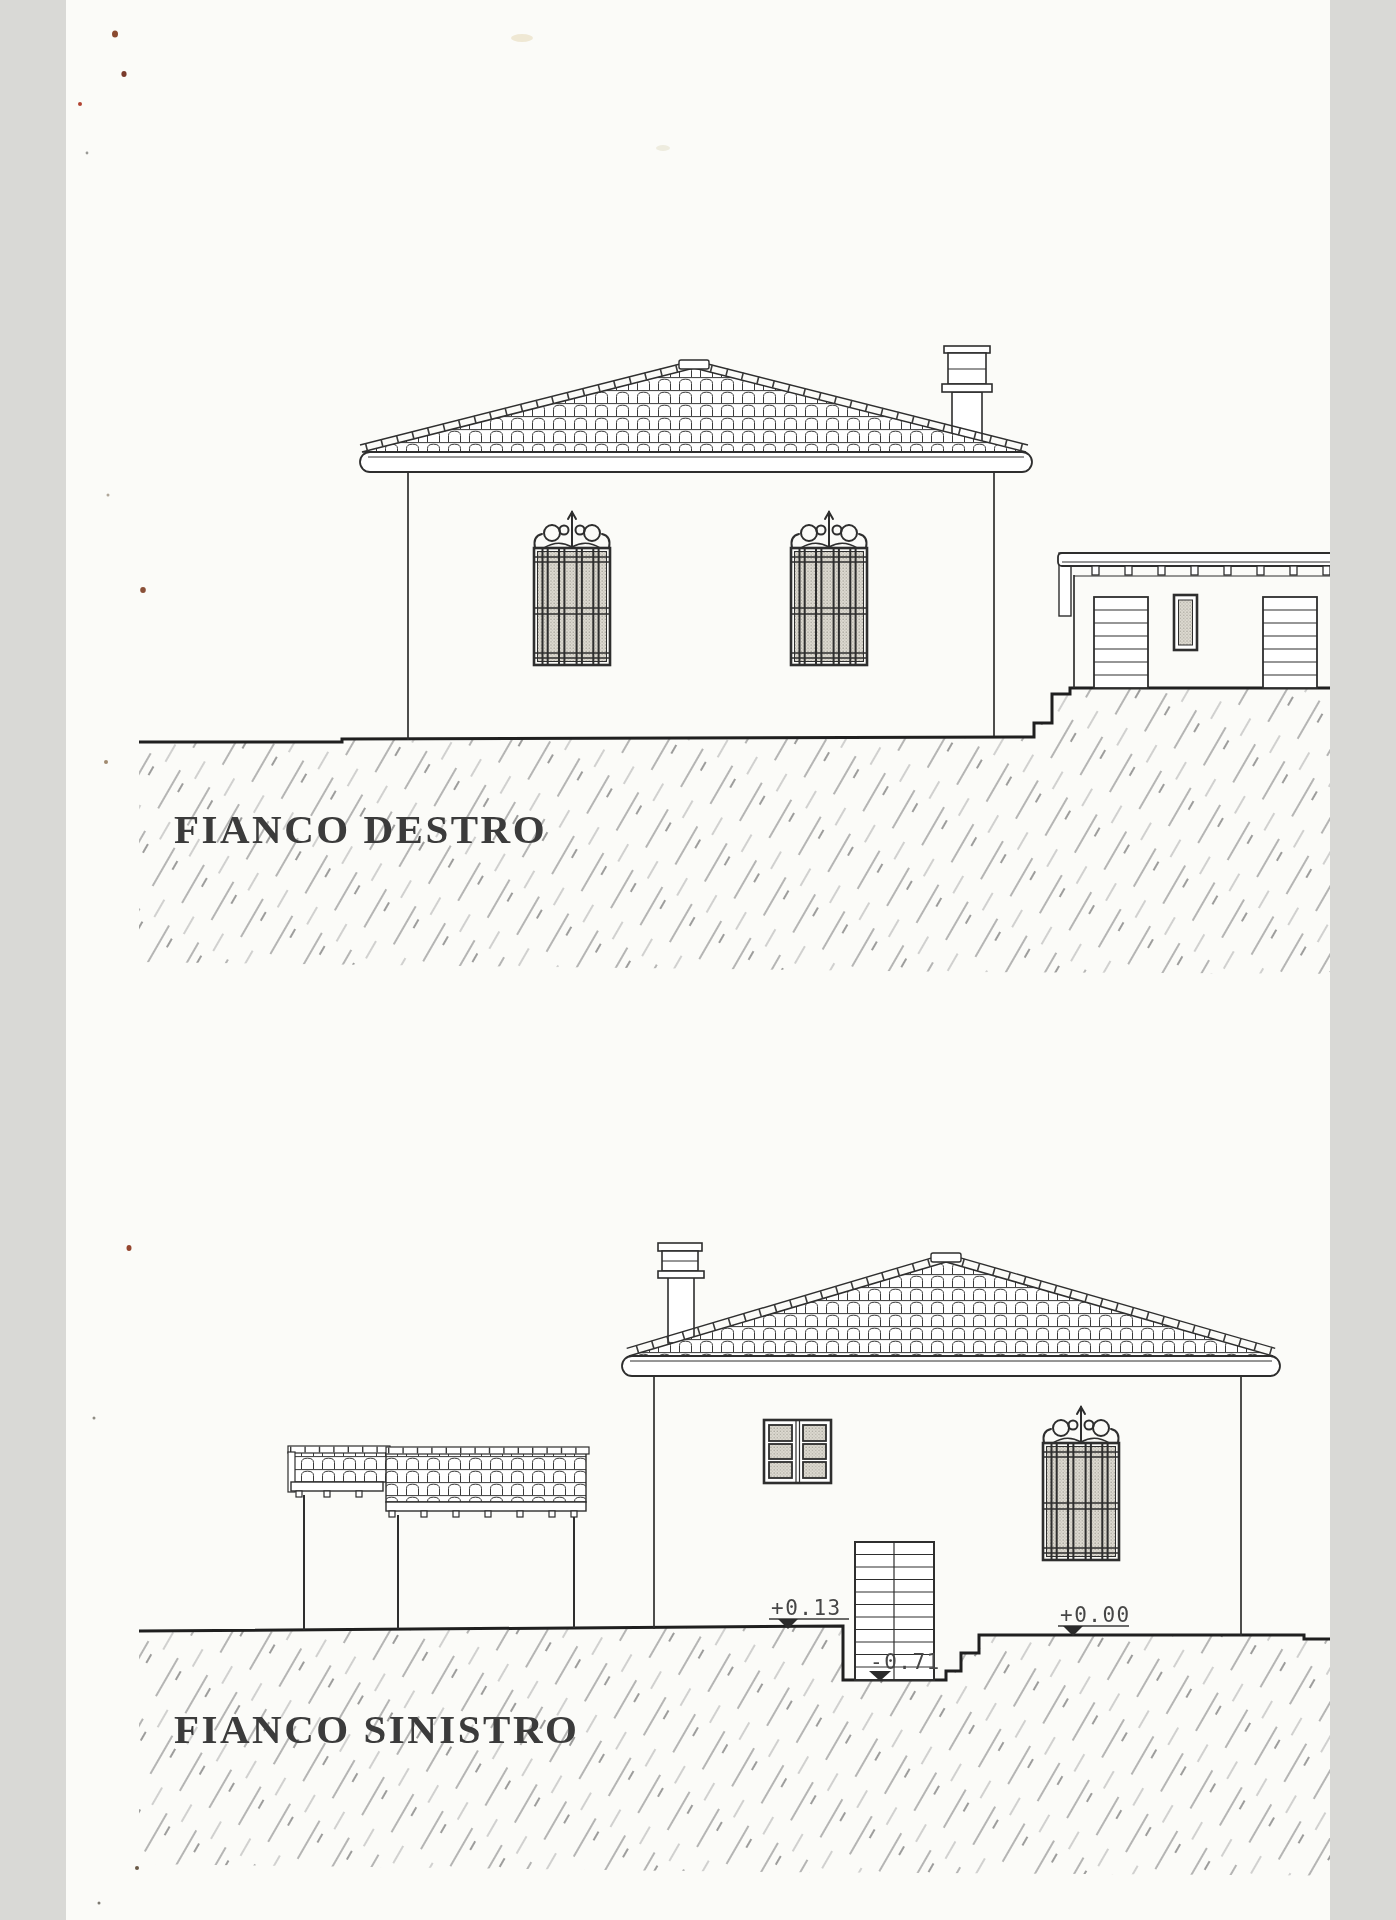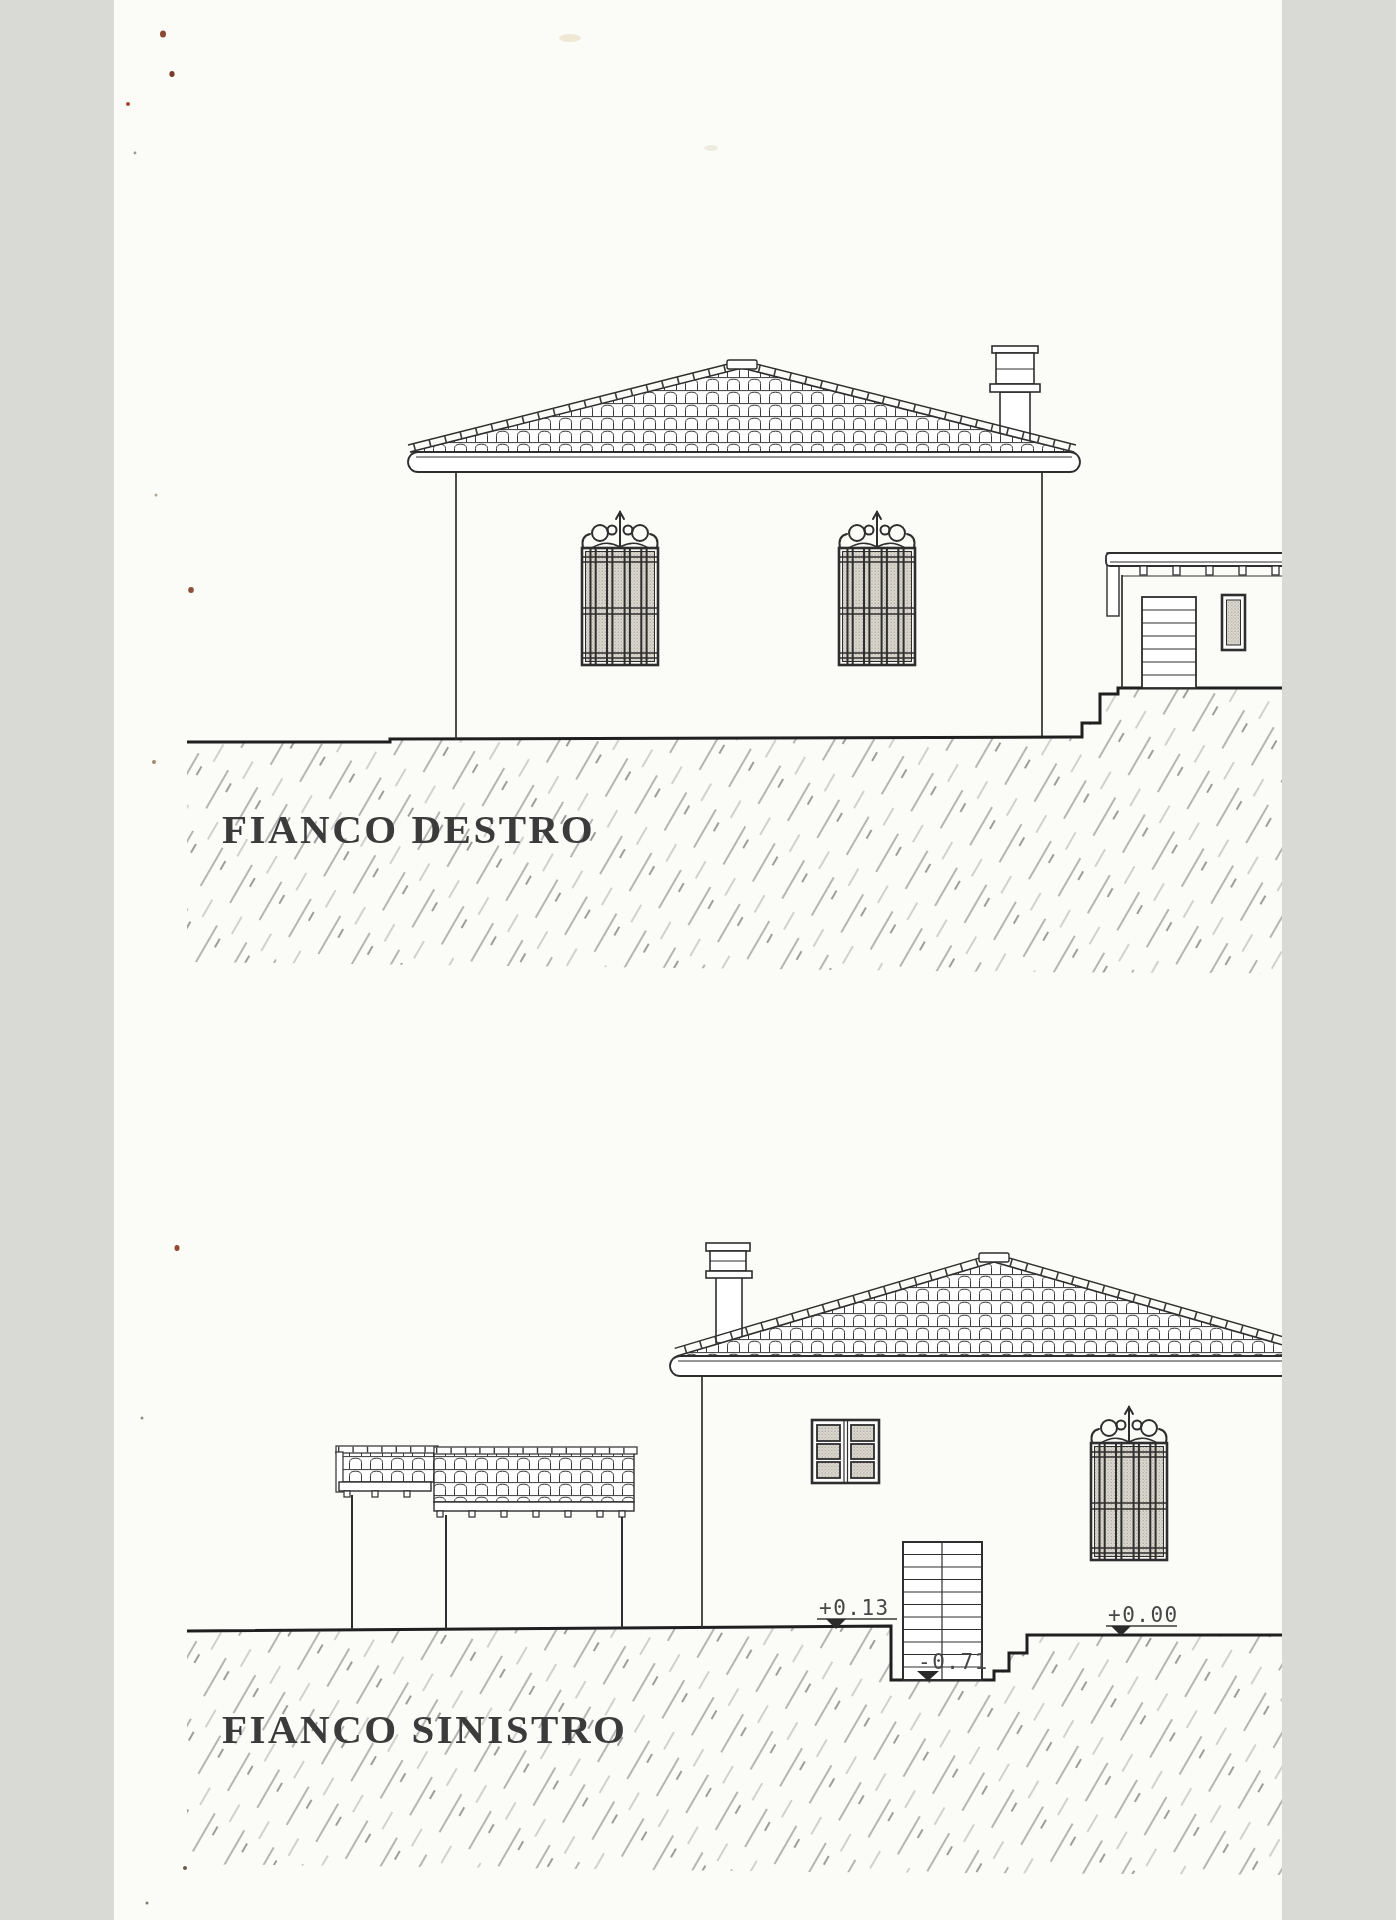--- a/index.html
+++ b/index.html
@@ -1,18 +1,18 @@
 <!DOCTYPE html>
 <html><head>
 <meta charset="utf-8">
 <style>
   html,body{margin:0;padding:0;background:#d9d9d6;}
   .sheet{
     position:relative;
-    width:1168px;height:1920px;
+    width:1264px;height:1920px;
     margin:0 auto;
     background:#fbfbf8;
     overflow:hidden;
     font-family:"Liberation Sans", sans-serif;
   }
   svg{display:block}
   .title-text{
     font-family:"Liberation Serif", serif;
     font-weight:700;
     font-size:41px;

